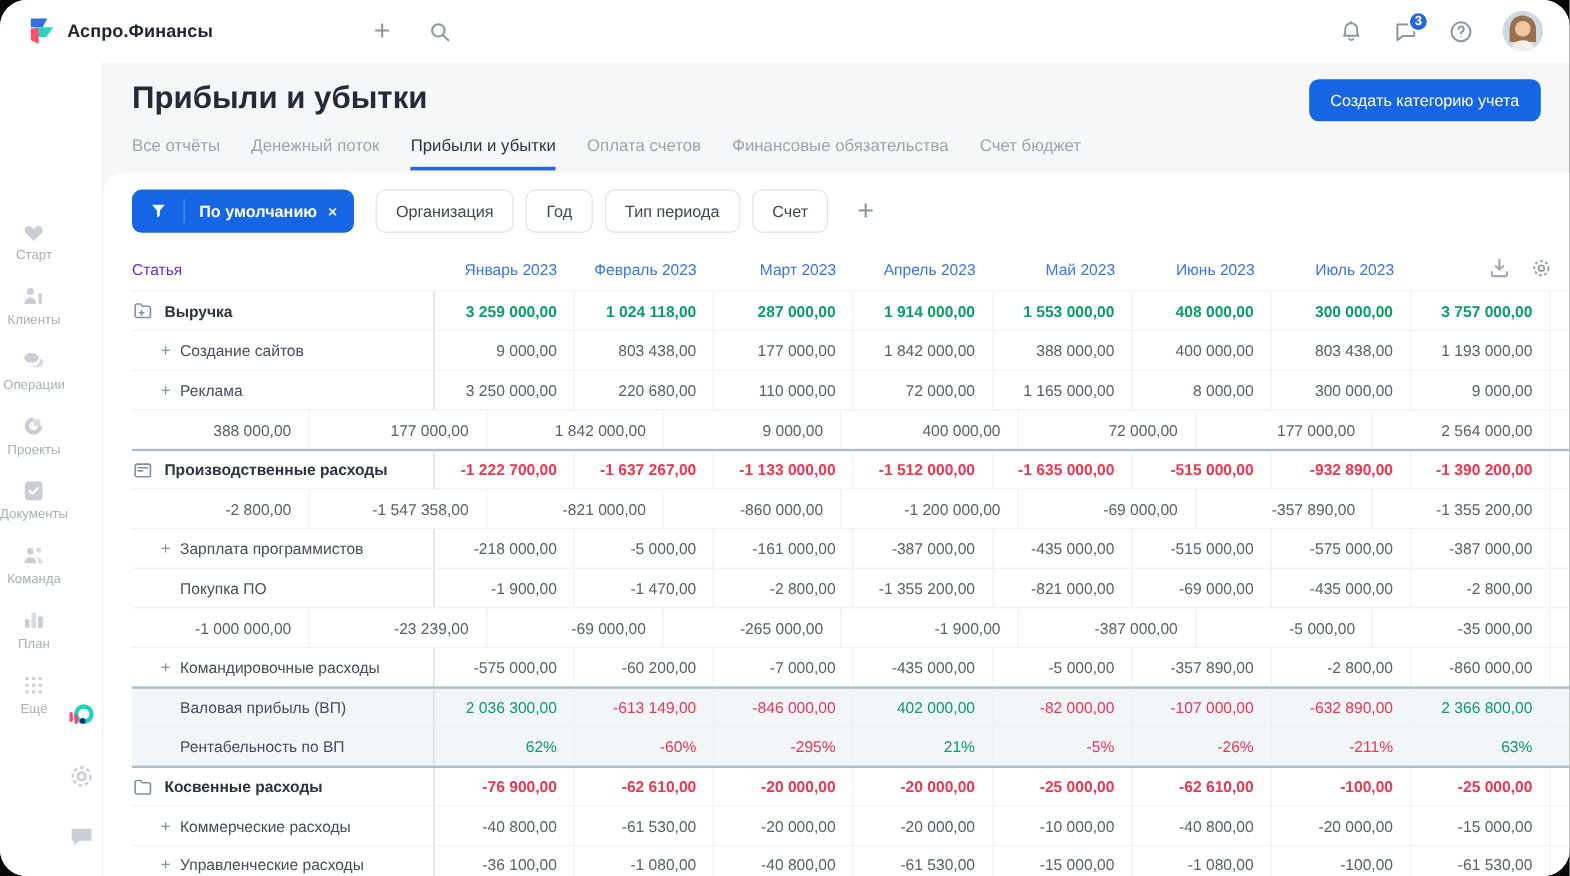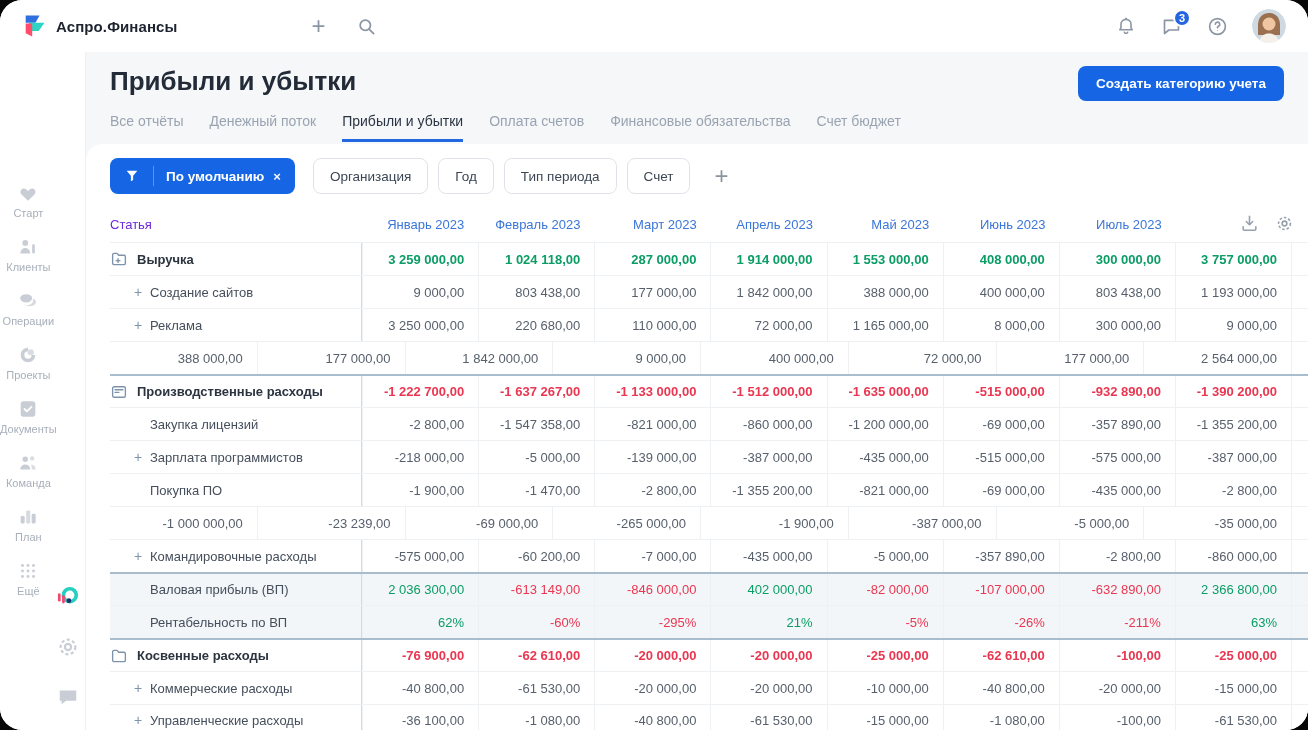--- a/index.html
+++ b/index.html
@@ -26,21 +26,21 @@
   .sb-icon { width:22px; height:22px; color:#c9ced6; }
   .sb-icon svg { width:22px; height:22px; }
   .sb-label { font-size:11px; color:#a8afba; }
   .sb-footer { margin-top:auto; display:flex; flex-direction:column; align-items:center; gap:26px; padding-bottom:20px; }
   .sb-footer .sb-icon { width:24px; height:24px; }
 
   .main { flex:1; background:#f5f7f9; display:flex; flex-direction:column; min-width:0; }
   .page-head { padding:14px 24px 0 24px; }
   .page-head-row { display:flex; align-items:flex-start; justify-content:space-between; }
   .page-title { font-size:26px; font-weight:600; color:#232b38; }
-  .create-btn { background:#1565e5; color:#fff; border:none; font-size:13.5px; font-weight:700; padding:10px 18px; border-radius:8px; cursor:pointer; font-family:inherit; }
+  .create-btn { background:#1565e5; color:#fff; border:none; font-size:13.5px; font-weight:400; padding:10px 18px; border-radius:8px; cursor:pointer; font-family:inherit; }
   .tabs { display:flex; gap:26px; margin-top:12px; }
   .tab { font-size:14px; color:#9aa4b1; padding-bottom:10px; cursor:pointer; border-bottom:3px solid transparent; }
   .tab.active { color:#2b3442; border-bottom-color:#2467e2; font-weight:400; }
 
   
   .card { flex:1; background:#fff; border-radius:16px 0 0 0; margin-top:2px; overflow:hidden; display:flex; flex-direction:column; }
   .filter-row { display:flex; align-items:center; gap:18px; padding:14px 24px 12px 24px; }
   .chip { height:36px; display:flex; align-items:center; font-size:13.5px; border-radius:8px; cursor:pointer; }
   .chip.active { background:#1565e5; color:#fff; padding:0 14px 0 0; font-weight:600; }
   .chip.active .funnel { width:44px; display:flex; align-items:center; justify-content:center; border-right:1px solid rgba(255,255,255,.3); margin-right:12px; height:20px; }
@@ -375,40 +375,37 @@
                 <div class="cell c-red">-1 222 700,00</div>
                 <div class="cell c-red">-1 637 267,00</div>
                 <div class="cell c-red">-1 133 000,00</div>
                 <div class="cell c-red">-1 512 000,00</div>
                 <div class="cell c-red">-1 635 000,00</div>
                 <div class="cell c-red">-515 000,00</div>
                 <div class="cell c-red">-932 890,00</div>
                 <div class="cell c-red">-1 390 200,00</div>
               </div>
               <div class="trow sub">
-                <div class="cell-label">
-                  <span class="sub-noplus">Закупка лицензий</span>
-                </div>
                 <div class="cell c-gray">-2 800,00</div>
                 <div class="cell c-gray">-1 547 358,00</div>
                 <div class="cell c-gray">-821 000,00</div>
                 <div class="cell c-gray">-860 000,00</div>
                 <div class="cell c-gray">-1 200 000,00</div>
                 <div class="cell c-gray">-69 000,00</div>
                 <div class="cell c-gray">-357 890,00</div>
                 <div class="cell c-gray">-1 355 200,00</div>
               </div>
               <div class="trow sub">
                 <div class="cell-label">
                   <span class="plus-pre">+</span>
                   <span class="sub-text">Зарплата программистов</span>
                 </div>
                 <div class="cell c-gray">-218 000,00</div>
                 <div class="cell c-gray">-5 000,00</div>
-                <div class="cell c-gray">-139 000,00</div>
+                <div class="cell c-gray">-161 000,00</div>
                 <div class="cell c-gray">-387 000,00</div>
                 <div class="cell c-gray">-435 000,00</div>
                 <div class="cell c-gray">-515 000,00</div>
                 <div class="cell c-gray">-575 000,00</div>
                 <div class="cell c-gray">-387 000,00</div>
               </div>
               <div class="trow sub">
                 <div class="cell-label">
                   <span class="sub-noplus">Покупка ПО</span>
                 </div>

